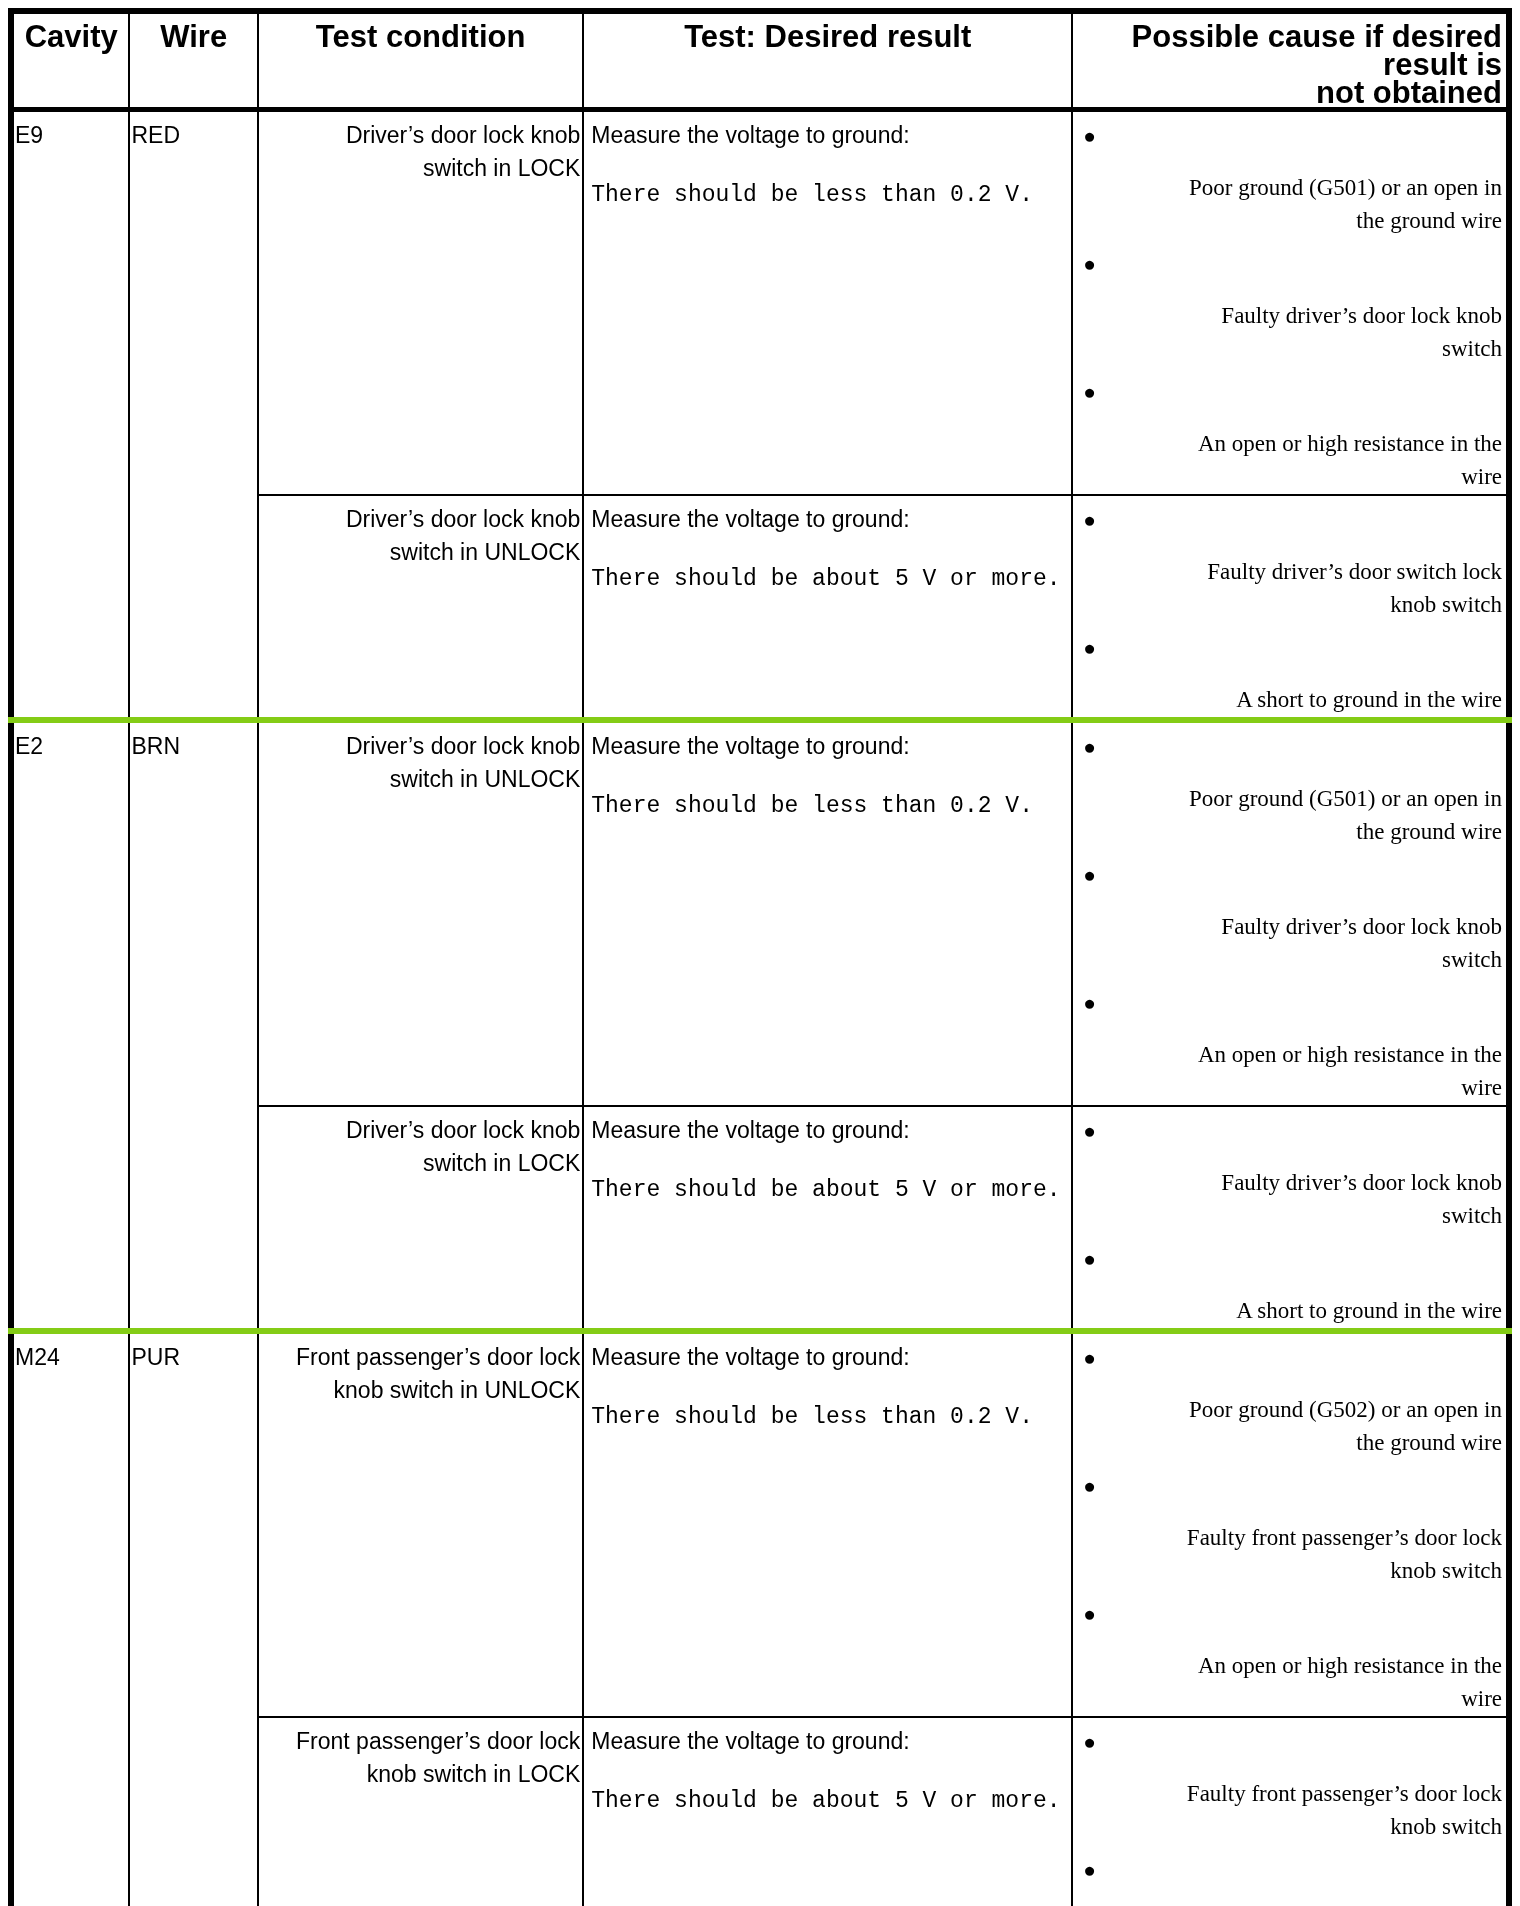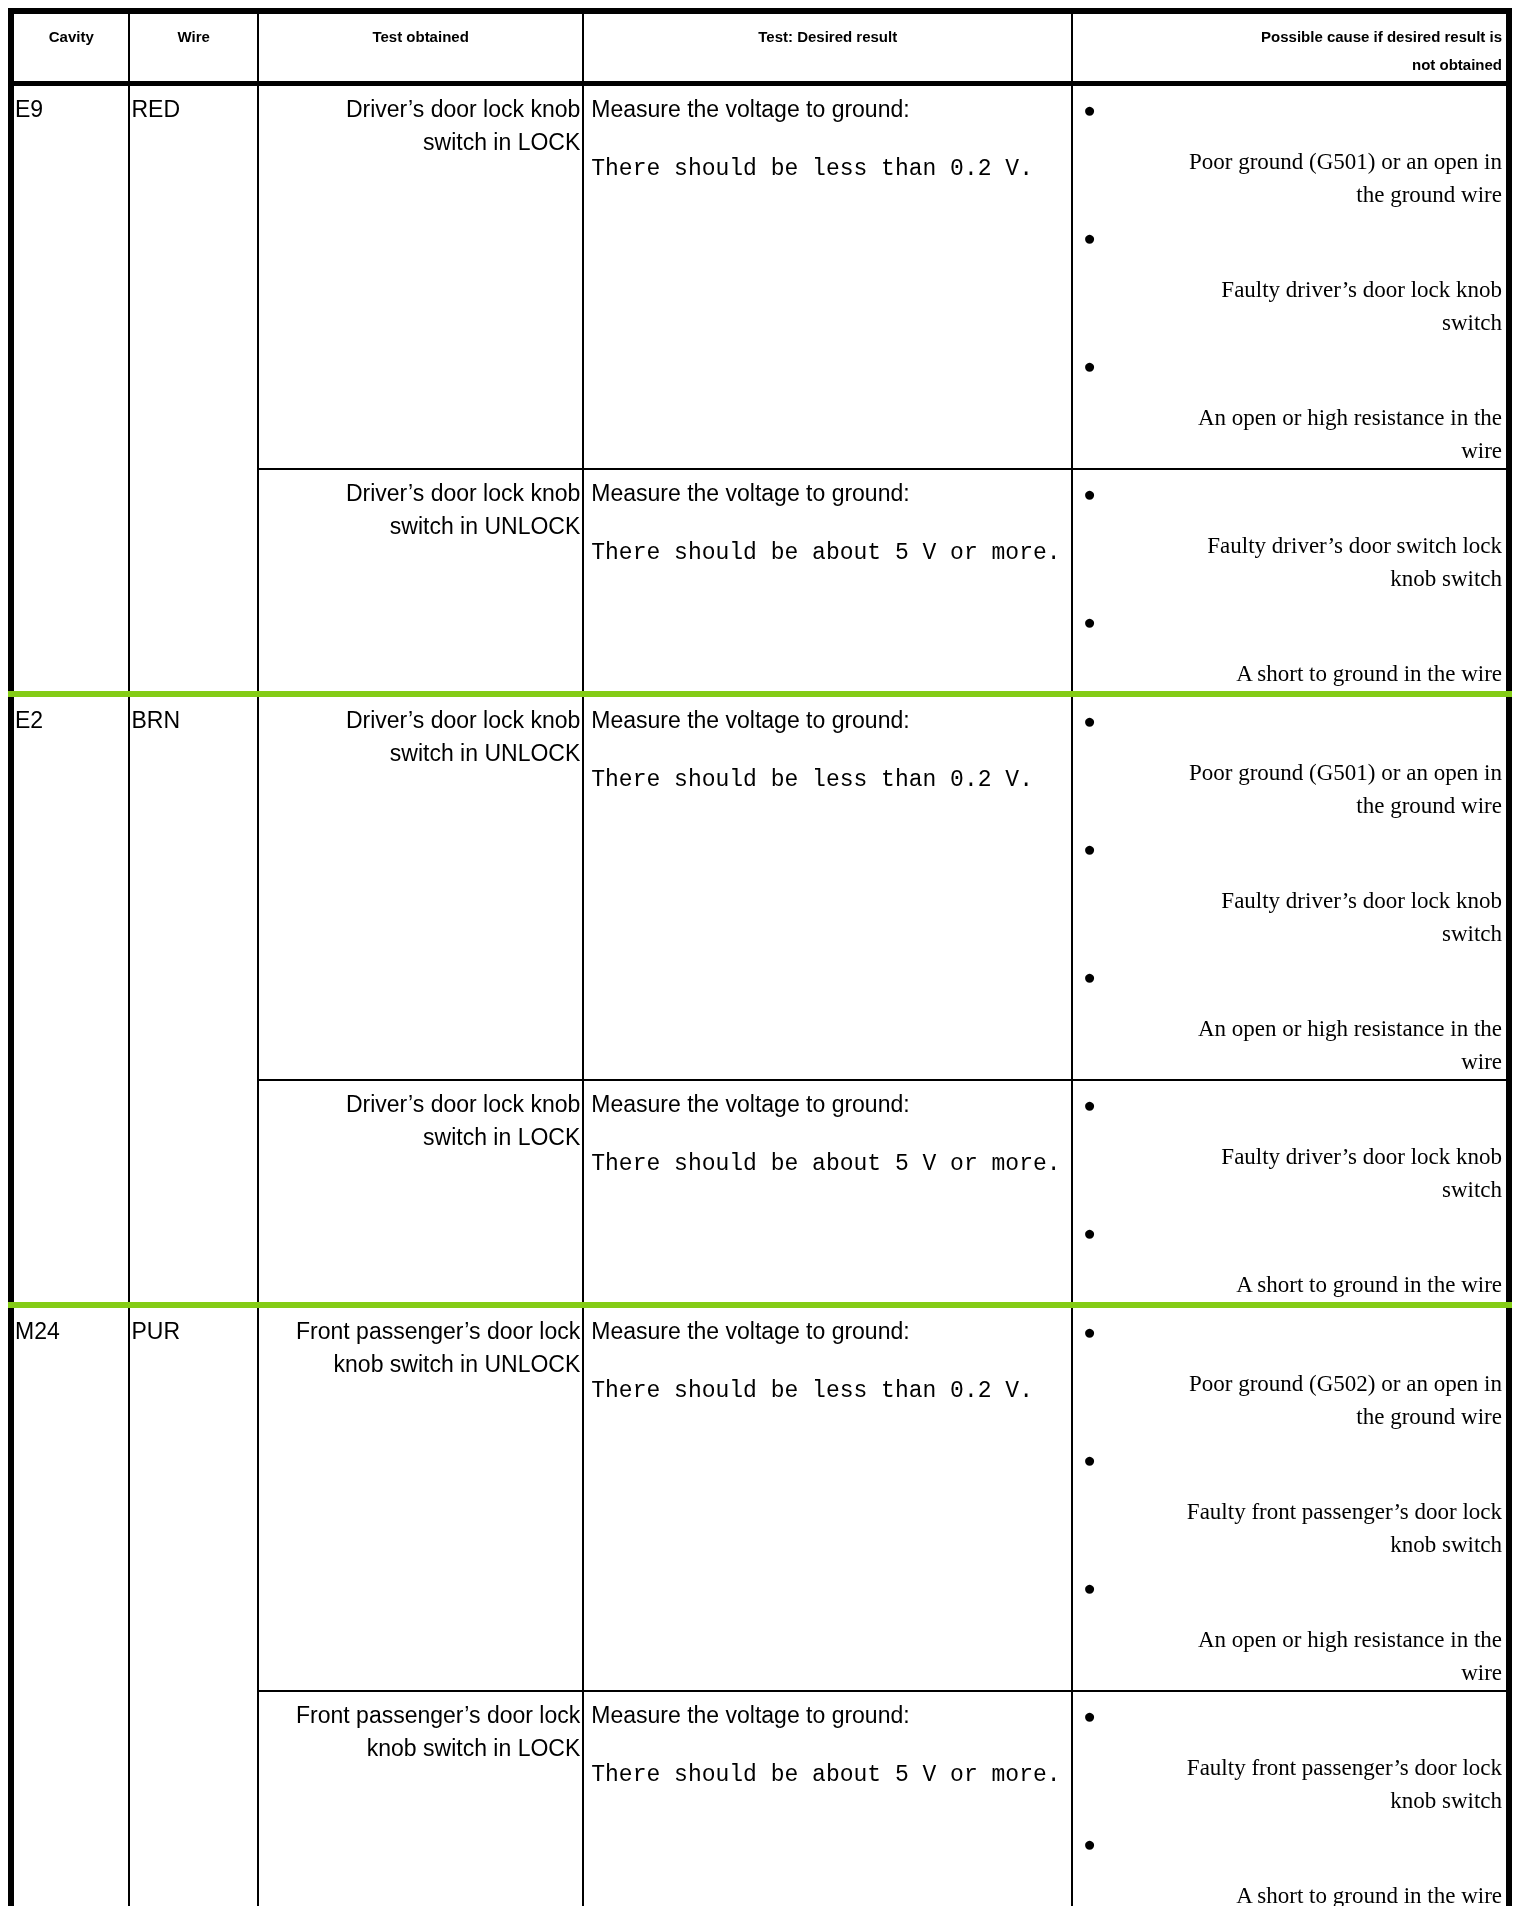--- a/index.html
+++ b/index.html
@@ -22,21 +22,21 @@
   col.c4 { width: 487px; }
   col.c5 { width: 435px; }
 
   th, td {
     border: 2px solid #000;
     vertical-align: top;
     overflow: hidden;
   }
   thead th {
     border-bottom: 5px solid #000;
-    font-size: 15px;
+    font-size: 31px;
     font-weight: bold;
     text-align: center;
     line-height: 28px;
     padding: 9px 4px 0 4px;
     height: 58px;
   }
   td { font-size: 23px; line-height: 33px; }
 
   tr.group-start td { border-top: 6px solid #84cc16; }
   tr.tall  { height: 380px; }
@@ -75,21 +75,21 @@
       <col class="c1">
         <col class="c2">
         <col class="c3">
         <col class="c4">
         <col class="c5">
     </colgroup>
     <thead>
       <tr>
         <th>Cavity</th>
         <th>Wire</th>
-        <th>Test obtained</th>
+        <th>Test condition</th>
         <th>Test: Desired result</th>
         <th class="preline">Possible cause if desired result is
 not obtained</th>
       </tr>
     </thead>
     <tbody>
 
       <tr class="tall">
         <td class="cavity" rowspan="2">E9</td>
         <td class="wire" rowspan="2">RED</td>

